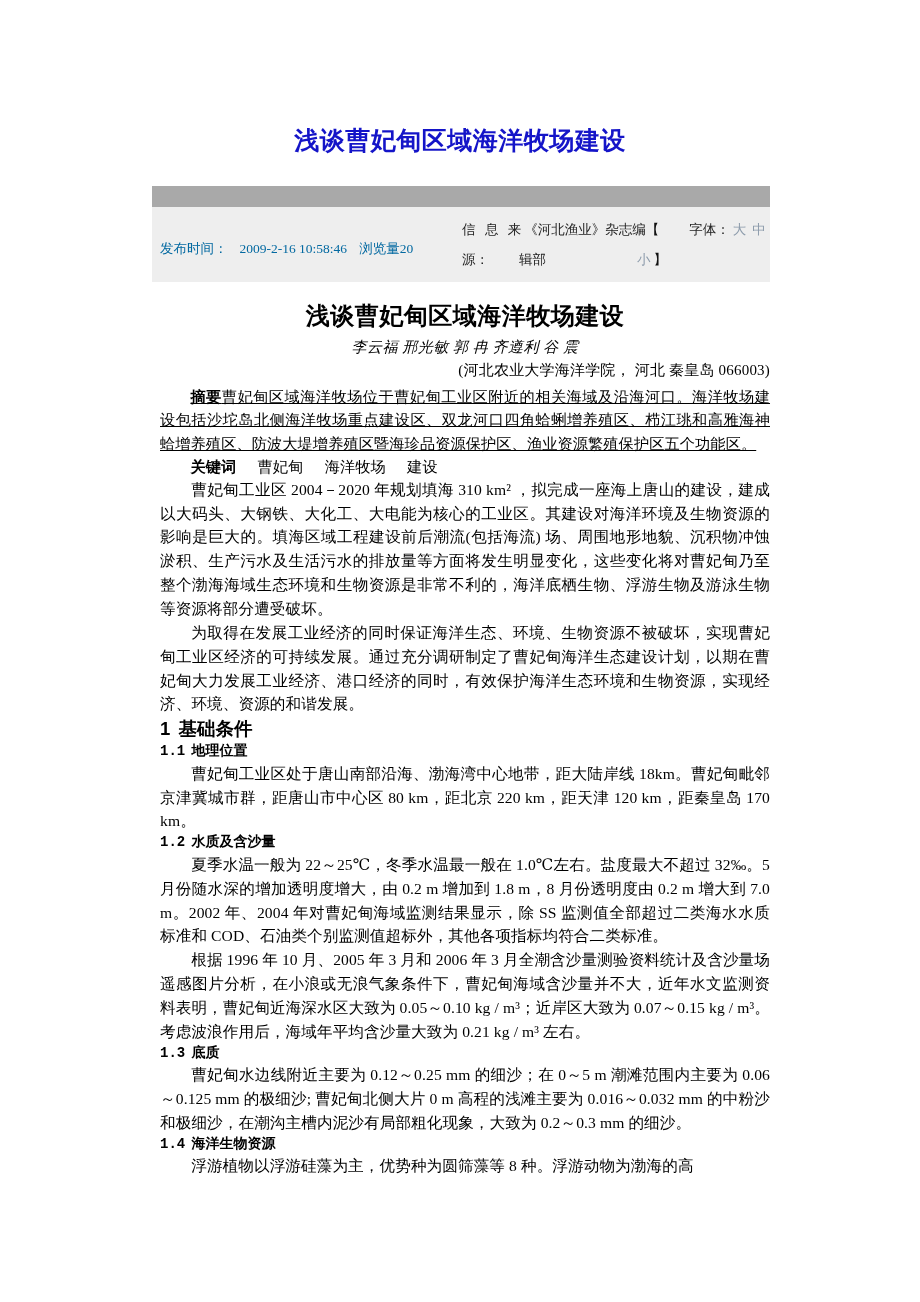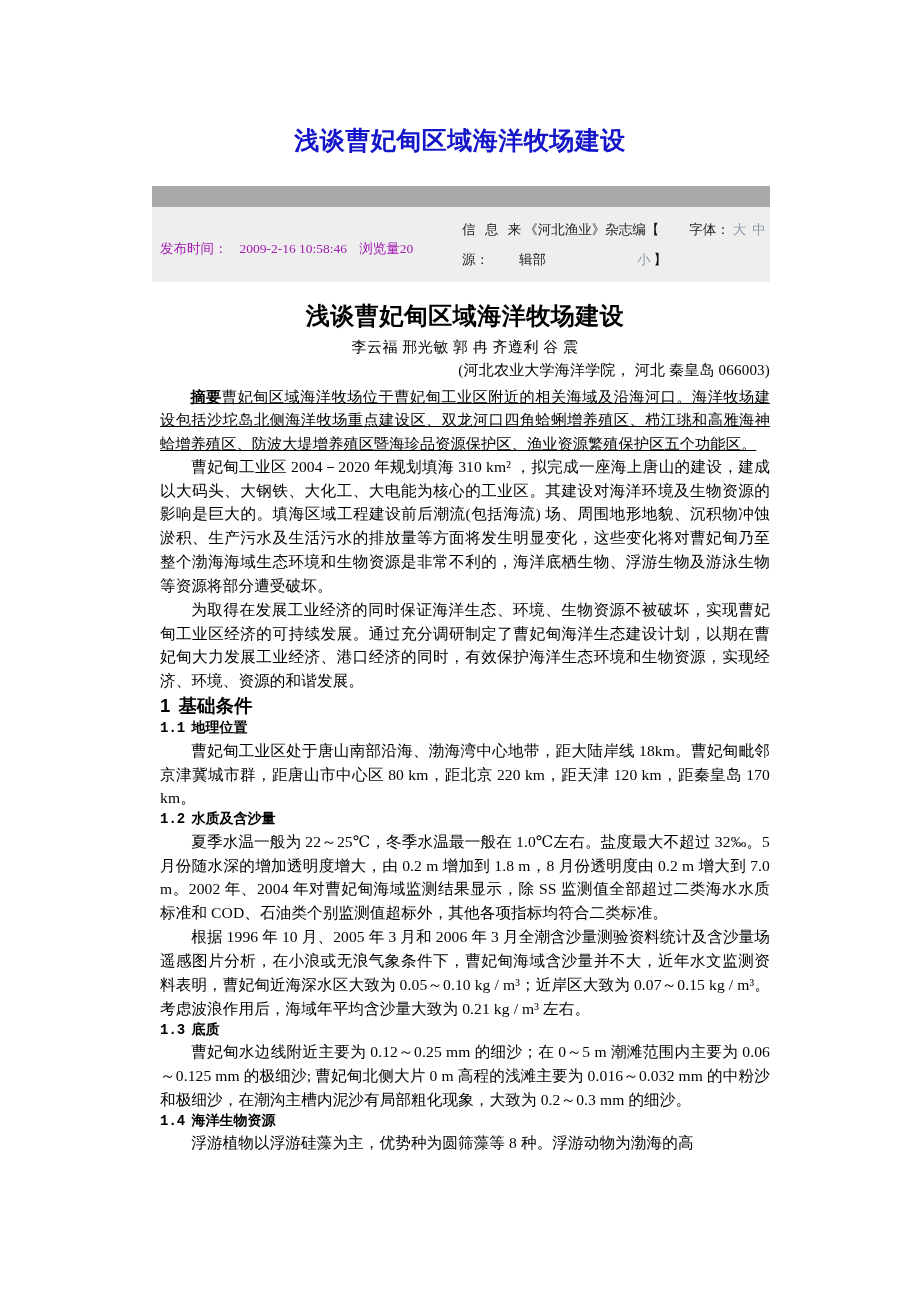--- a/index.html
+++ b/index.html
@@ -58,21 +58,21 @@
     height: 75px;
     width: 100%;
     background: #eeeeee;
   }
   .publish-block {
     position: absolute;
     left: 8px;
     top: 33px;
     font-family: "Liberation Serif", "DejaVu Serif", serif;
     font-size: 13.5px;
-    color: #a21caf;
+    color: #0369a1;
     white-space: nowrap;
   }
   .publish-block .gap {
     display: inline-block;
     width: 12px;
   }
   .source-block {
     position: absolute;
     left: 310px;
     top: 8px;
@@ -112,20 +112,21 @@
     letter-spacing: 0.5px;
     line-height: 1.35;
     color: #000;
   }
   .authors {
     text-align: center;
     font-size: 15px;
     line-height: 1.5;
     margin-top: 4px;
     letter-spacing: 0.5px;
+    font-style: italic;
   }
   .affiliation {
     text-align: right;
     font-size: 15px;
     line-height: 1.5;
     letter-spacing: 0.2px;
   }
 
   .abstract {
     margin-top: 4px;
@@ -201,20 +202,21 @@
   </div>
 
   <div class="article">
 
     <div class="art-title">浅谈曹妃甸区域海洋牧场建设</div>
     <div class="authors">李云福 邢光敏 郭 冉 齐遵利 谷 震</div>
     <div class="affiliation">(河北农业大学海洋学院， 河北 秦皇岛 066003)</div>
 
     <div class="abstract"><b>摘要</b><span>曹妃甸区域海洋牧场位于曹妃甸工业区附近的相关海域及沿海河口。海洋牧场建设包括沙坨岛北侧海洋牧场重点建设区、双龙河口四角蛤蜊增养殖区、栉江珧和高雅海神蛤增养殖区、防波大堤增养殖区暨海珍品资源保护区、渔业资源繁殖保护区五个功能区。</span></div>
 
+    <div class="keywords"><b>关键词</b><span class="kw-gap"></span><span>曹妃甸</span><span class="kw-gap"></span><span>海洋牧场</span><span class="kw-gap"></span><span>建设</span></div>
 
     <p class="body">曹妃甸工业区 2004－2020 年规划填海 310 km² ，拟完成一座海上唐山的建设，建成以大码头、大钢铁、大化工、大电能为核心的工业区。其建设对海洋环境及生物资源的影响是巨大的。填海区域工程建设前后潮流(包括海流) 场、周围地形地貌、沉积物冲蚀淤积、生产污水及生活污水的排放量等方面将发生明显变化，这些变化将对曹妃甸乃至整个渤海海域生态环境和生物资源是非常不利的，海洋底栖生物、浮游生物及游泳生物等资源将部分遭受破坏。</p>
     <p class="body">为取得在发展工业经济的同时保证海洋生态、环境、生物资源不被破坏，实现曹妃甸工业区经济的可持续发展。通过充分调研制定了曹妃甸海洋生态建设计划，以期在曹妃甸大力发展工业经济、港口经济的同时，有效保护海洋生态环境和生物资源，实现经济、环境、资源的和谐发展。</p>
 
     <h2 class="h1lvl"><span class="num">1</span><span>基础条件</span></h2>
 
     <h3 class="h2lvl"><span class="num">1.1</span><span>地理位置</span></h3>
     <p class="body">曹妃甸工业区处于唐山南部沿海、渤海湾中心地带，距大陆岸线 18km。曹妃甸毗邻京津冀城市群，距唐山市中心区 80 km，距北京 220 km，距天津 120 km，距秦皇岛 170 km。</p>
 
     <h3 class="h2lvl"><span class="num">1.2</span><span>水质及含沙量</span></h3>

